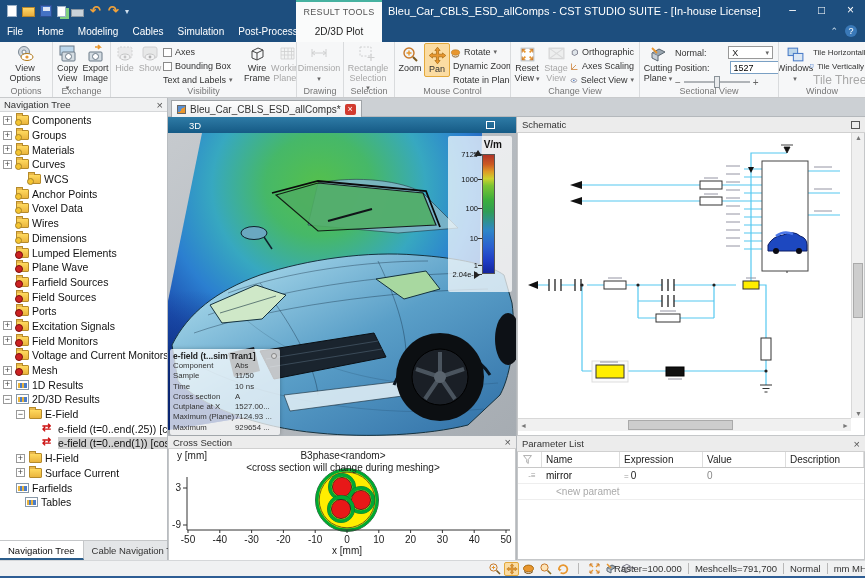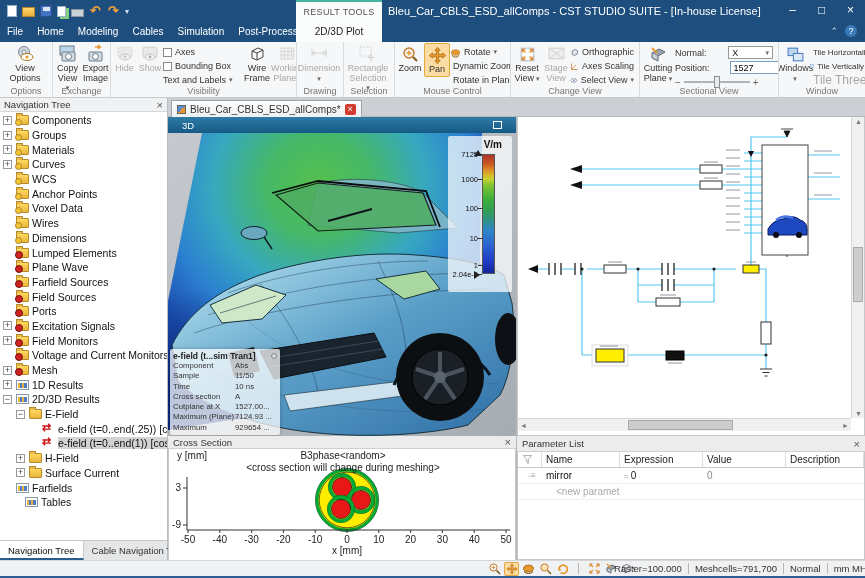--- a/index.html
+++ b/index.html
@@ -84,21 +84,21 @@
 .navtab.active{background:#fff;border-bottom:2px solid #2b5d8b;color:#111}
 
 
 .mditabs{position:absolute;left:168px;top:0;width:697px;height:19px;background:#ccd0d4;border-bottom:1px solid #b4b8bc}
 .doctab{position:absolute;left:3px;top:2px;height:17px;background:linear-gradient(#fdfdfd,#eef0f2);border:1px solid #a0a4a8;border-bottom:none;display:flex;align-items:center;gap:4px;padding:0 5px;font-size:10px;color:#333}
 .doccube{width:9px;height:9px;background:linear-gradient(135deg,#5a8fd0 50%,#e8962e 50%);border:1px solid #666}
 .docclose{width:11px;height:11px;background:#d23b2f;border-radius:2px;color:#fff;font-size:9px;line-height:11px;text-align:center}
 
 
 .view3d{position:absolute;left:168px;top:19px;width:348px;height:319px;display:flex;flex-direction:column}
-.hdr3d{height:16px;background:linear-gradient(#2e7ba6,#155a85);color:#fff;font-size:9.5px;display:flex;align-items:center;padding:0 14px}
+.hdr3d{height:16px;background:linear-gradient(#2e7ba6,#155a85);color:#fff;font-size:9.5px;display:flex;align-items:center;padding:0 21px}
 .hdr3d .sp{flex:1}
 .max-w{width:9px;height:8px;border:1px solid #fff}
 .canvas3d{position:relative;flex:1;overflow:hidden;background:#b8bcc0}
 .canvas3d svg{position:absolute;inset:0}
 .cbar{position:absolute;left:280px;top:3px;width:64px;height:156px;background:rgba(255,255,255,.72);border-radius:2px}
 .cbar-title{position:absolute;left:0;right:10px;top:3px;text-align:right;font-weight:bold;font-size:10px;color:#111}
 .cbar-bar{position:absolute;left:34px;top:18px;width:13px;height:120px;border:1px solid #555;
  background:linear-gradient(180deg,#b03428 0%,#cc5a22 8%,#de9a26 14%,#cdd22e 20%,#7cc433 26%,#3cae3c 38%,#2f9d56 48%,#2f86c8 64%,#2b5fd0 78%,#1f3cc4 90%,#14259c 100%)}
 .cbtick{position:absolute;left:0;width:30px;text-align:right;font-size:7.5px;color:#111;transform:translateY(-50%)}
 .cbdash{position:absolute;left:30px;width:4px;height:1px;background:#333}
@@ -496,21 +496,21 @@
           <div class="trow" style="padding-left: 3px;">
             <span class="texp box">+</span>
             <span class="ti i-folder"></span>
             <span class="tlabel">Materials</span>
           </div>
           <div class="trow" style="padding-left: 3px;">
             <span class="texp box">+</span>
             <span class="ti i-folder"></span>
             <span class="tlabel">Curves</span>
           </div>
-          <div class="trow" style="padding-left: 3px;">
+          <div class="trow" style="padding-left: 15px;">
             <span class="texp"></span>
             <span class="ti i-folder"></span>
             <span class="tlabel">WCS</span>
           </div>
           <div class="trow" style="padding-left: 3px;">
             <span class="texp"></span>
             <span class="ti i-folder"></span>
             <span class="tlabel">Anchor Points</span>
           </div>
           <div class="trow" style="padding-left: 3px;">
@@ -745,20 +745,25 @@
             </div>
           <div class="ib-row">
               <span class="l">Maximum</span>
               <span class="v">929654 ...</span>
             </div>
         </div>
       </div>
     </div>
 
     <div class="schem">
+      <div class="phead2">
+        <span>Schematic</span>
+        <span class="sp"></span>
+        <span class="max-d"></span>
+      </div>
       <div class="schembody">
         <svg width="334" height="282" viewBox="0 0 334 282">
           <g stroke="#55c8f0" stroke-width="1.2" fill="none">
             <path d="M269,20 H233 V148"></path>
             <path d="M226,36 H244 M226,44 H244 M226,52 H244 M226,60 H244 M226,68 H244 M226,76 H244 M226,84 H244 M226,92 H244 M226,100 H244 M226,108 H244 M226,116 H244"></path>
             <path d="M204,52 H226 M182,52 H64 M204,68 H226 M182,68 H64"></path>
             <path d="M290,38 H322 M290,60 H322 M290,82 H322"></path>
             <path d="M20,152 H31 M43,152 H57 M69,152 H86 M108,152 H120 M120,152 H144 M156,152 H218 M241,152 H248 V205 M248,227 V252"></path>
             <path d="M120,152 V185 M196,152 V185 M120,168 H144 M156,168 H196 M120,185 H138 M162,185 H196"></path>
             <path d="M64,152 V238 M64,238 H76 M110,238 H148 M166,238 H248"></path>

